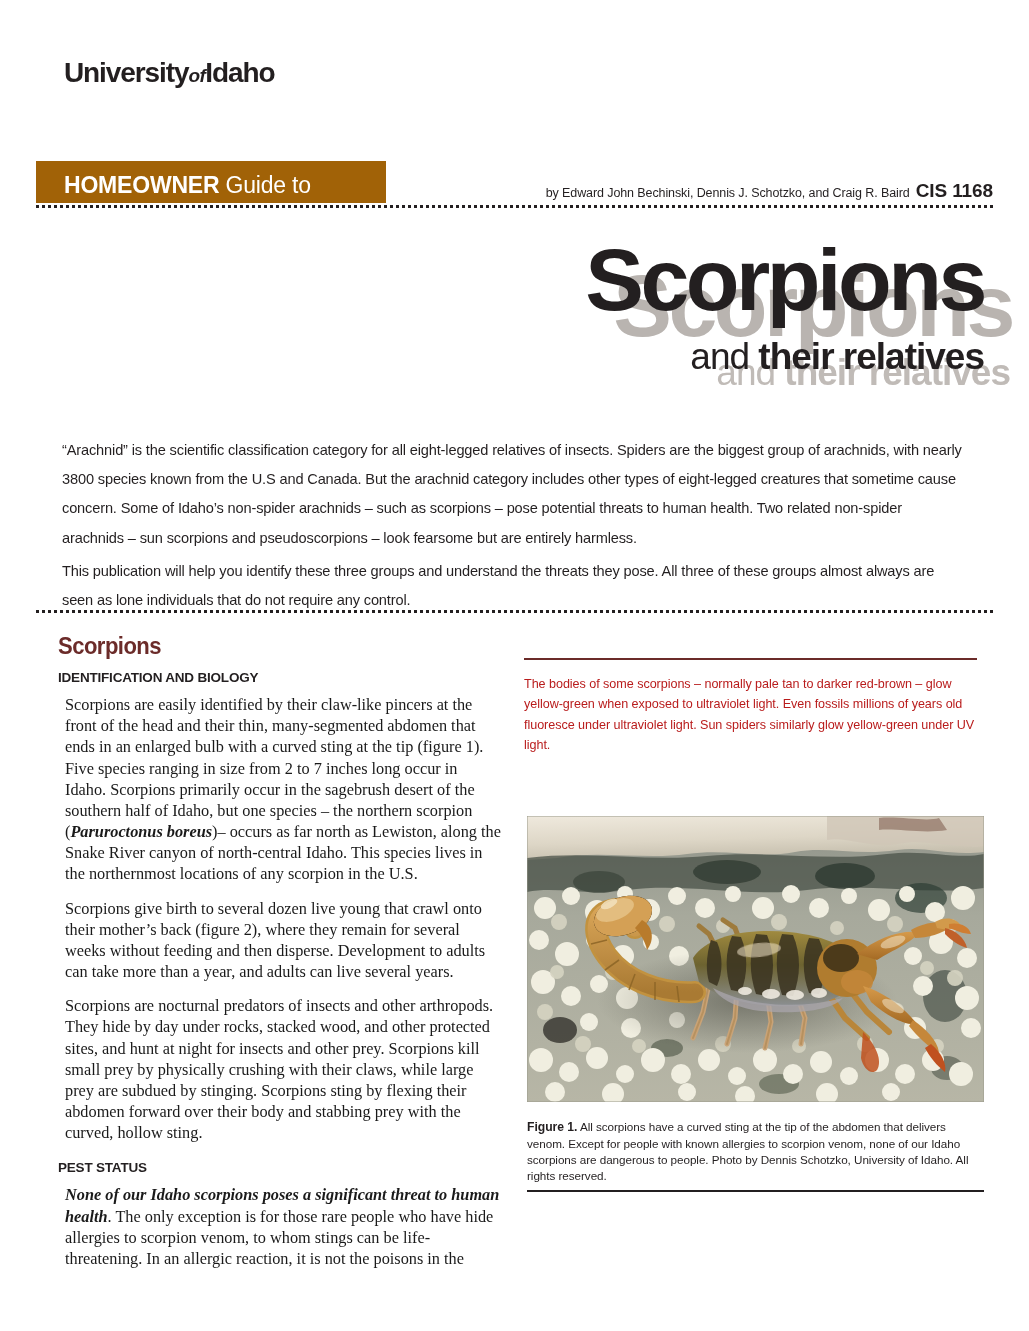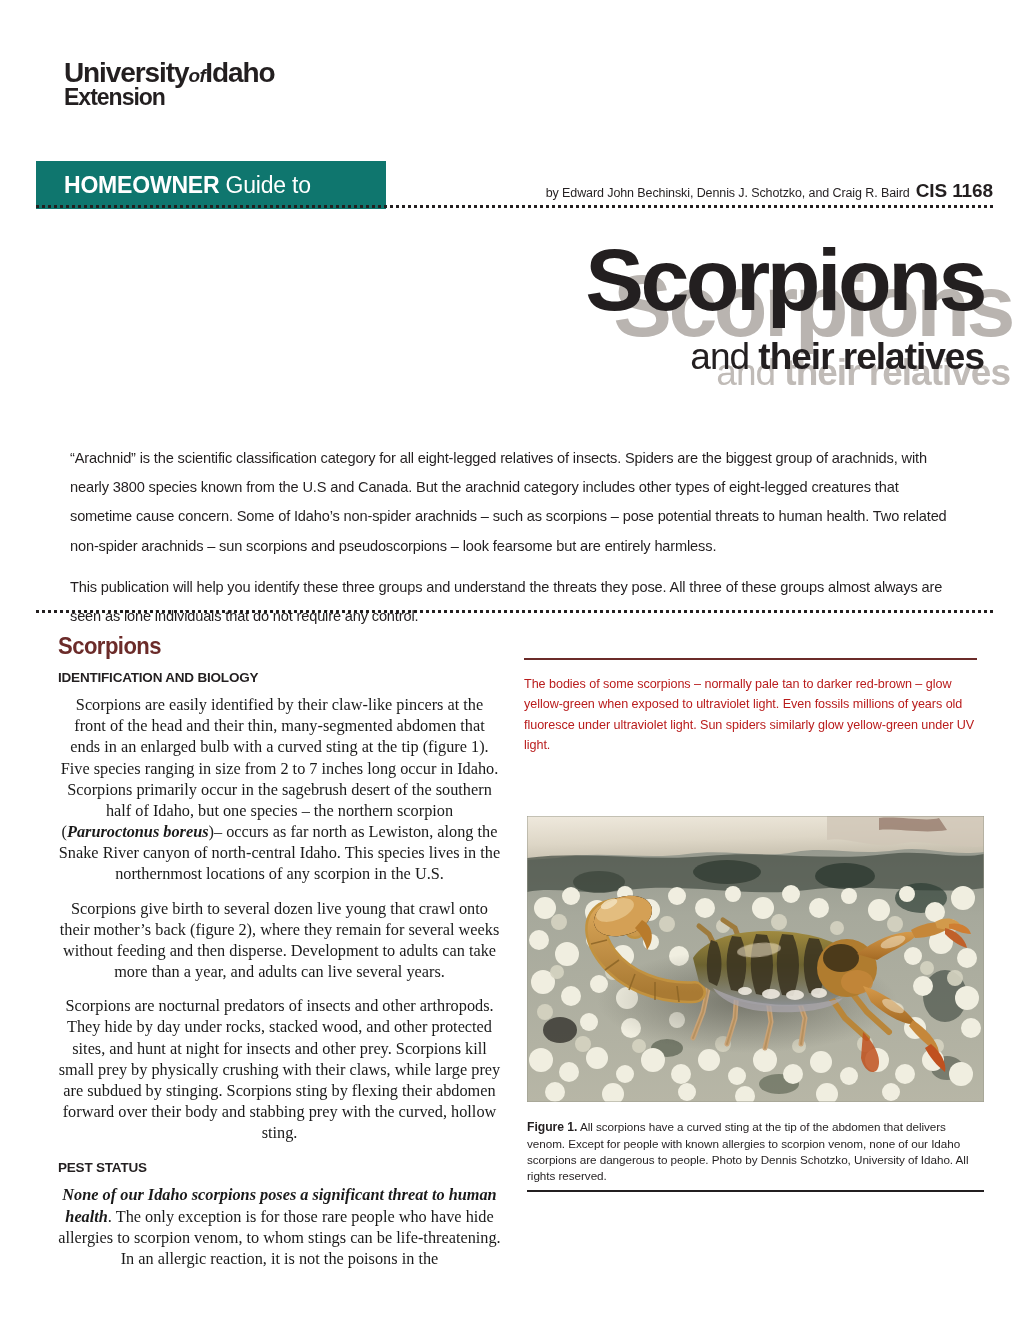--- a/index.html
+++ b/index.html
@@ -50,22 +50,22 @@
     letter-spacing: -1px;
     margin-top: 1px;
   }
 
   
   .banner {
     position: absolute;
     left: 36px;
     top: 161px;
     width: 350px;
-    height: 48px;
-    background: #0f766e;
+    height: 42px;
+    background: #a16207;
   }
   .banner-text {
     position: absolute;
     left: 28px;
     top: 11px;
     font-size: 23px;
     color: #ffffff;
     letter-spacing: -0.2px;
     white-space: nowrap;
   }
@@ -171,21 +171,21 @@
   .intro {
     position: absolute;
     left: 58px;
     top: 432px;
     width: 912px;
     font-size: 14.6px;
     color: #231f20;
     line-height: 2.0;
     letter-spacing: -0.15px;
   }
-  .intro p { margin: 12px; }
+  .intro p { margin: 4px; }
 
   
   .col-left {
     position: absolute;
     left: 58px;
     top: 634px;
     width: 443px;
   }
   .section-title {
     font-size: 24px;
@@ -204,22 +204,22 @@
     letter-spacing: -0.2px;
     margin: 0 0 9px 0;
   }
   .subhead.spaced { margin-top: 17px; }
 
   .body-serif {
     font-family: "Liberation Serif", serif;
     font-size: 16.3px;
     line-height: 1.30;
     color: #1a1a1a;
-    margin: 0 0 13px 0;
-    text-align: center;
+    margin: 0 0 13px 7px;
+    text-align: left;
   }
   .body-serif .sciname {
     font-style: italic;
     font-weight: 700;
   }
   .body-serif .leadin {
     font-style: italic;
     font-weight: 700;
   }
 
@@ -283,21 +283,20 @@
     background: #231f20;
   }
 </style>
 </head>
 <body>
 
 <div class="page">
 
   <div class="logo">
     <div class="logo-line1"><span>University</span><span class="of">of</span><span>Idaho</span></div>
-    <div class="logo-line2">Extension</div>
   </div>
 
   <div class="banner">
     <div class="banner-text"><b>HOMEOWNER</b><span class="light"> Guide to</span></div>
   </div>
 
   <div class="byline">
     <span>by Edward John Bechinski, Dennis J. Schotzko, and Craig R. Baird</span><span class="pubnum">CIS 1168</span>
   </div>
 

